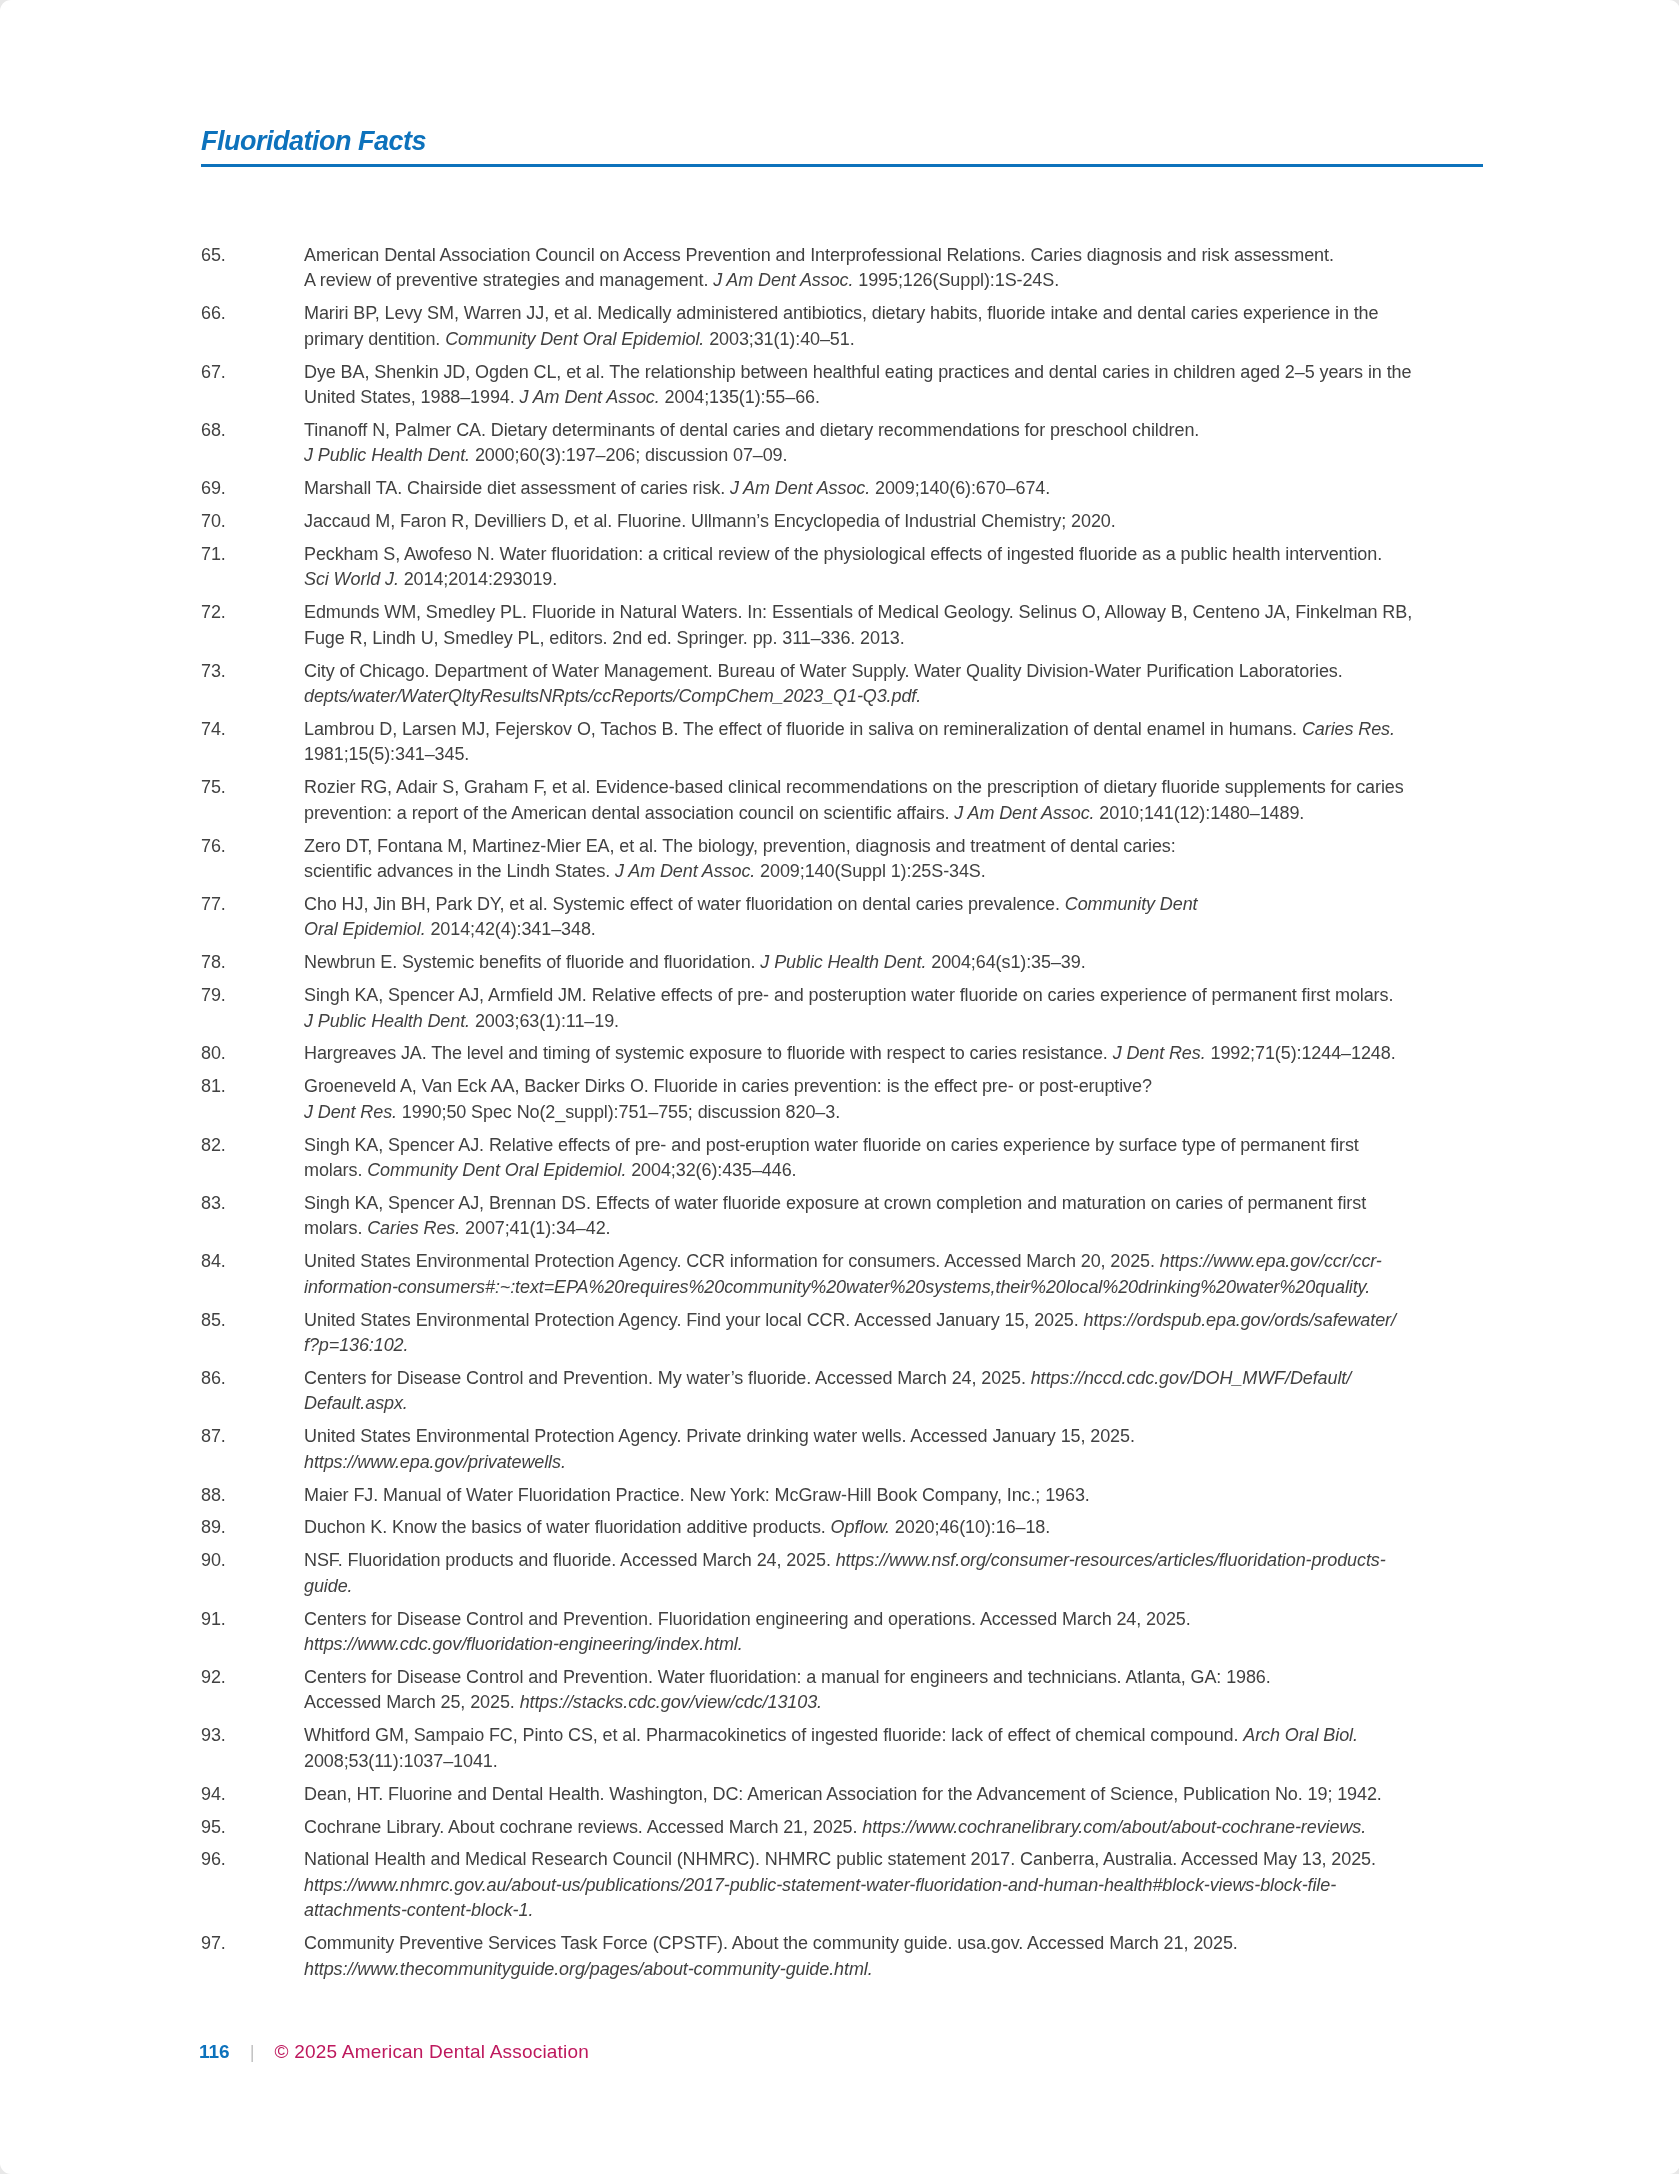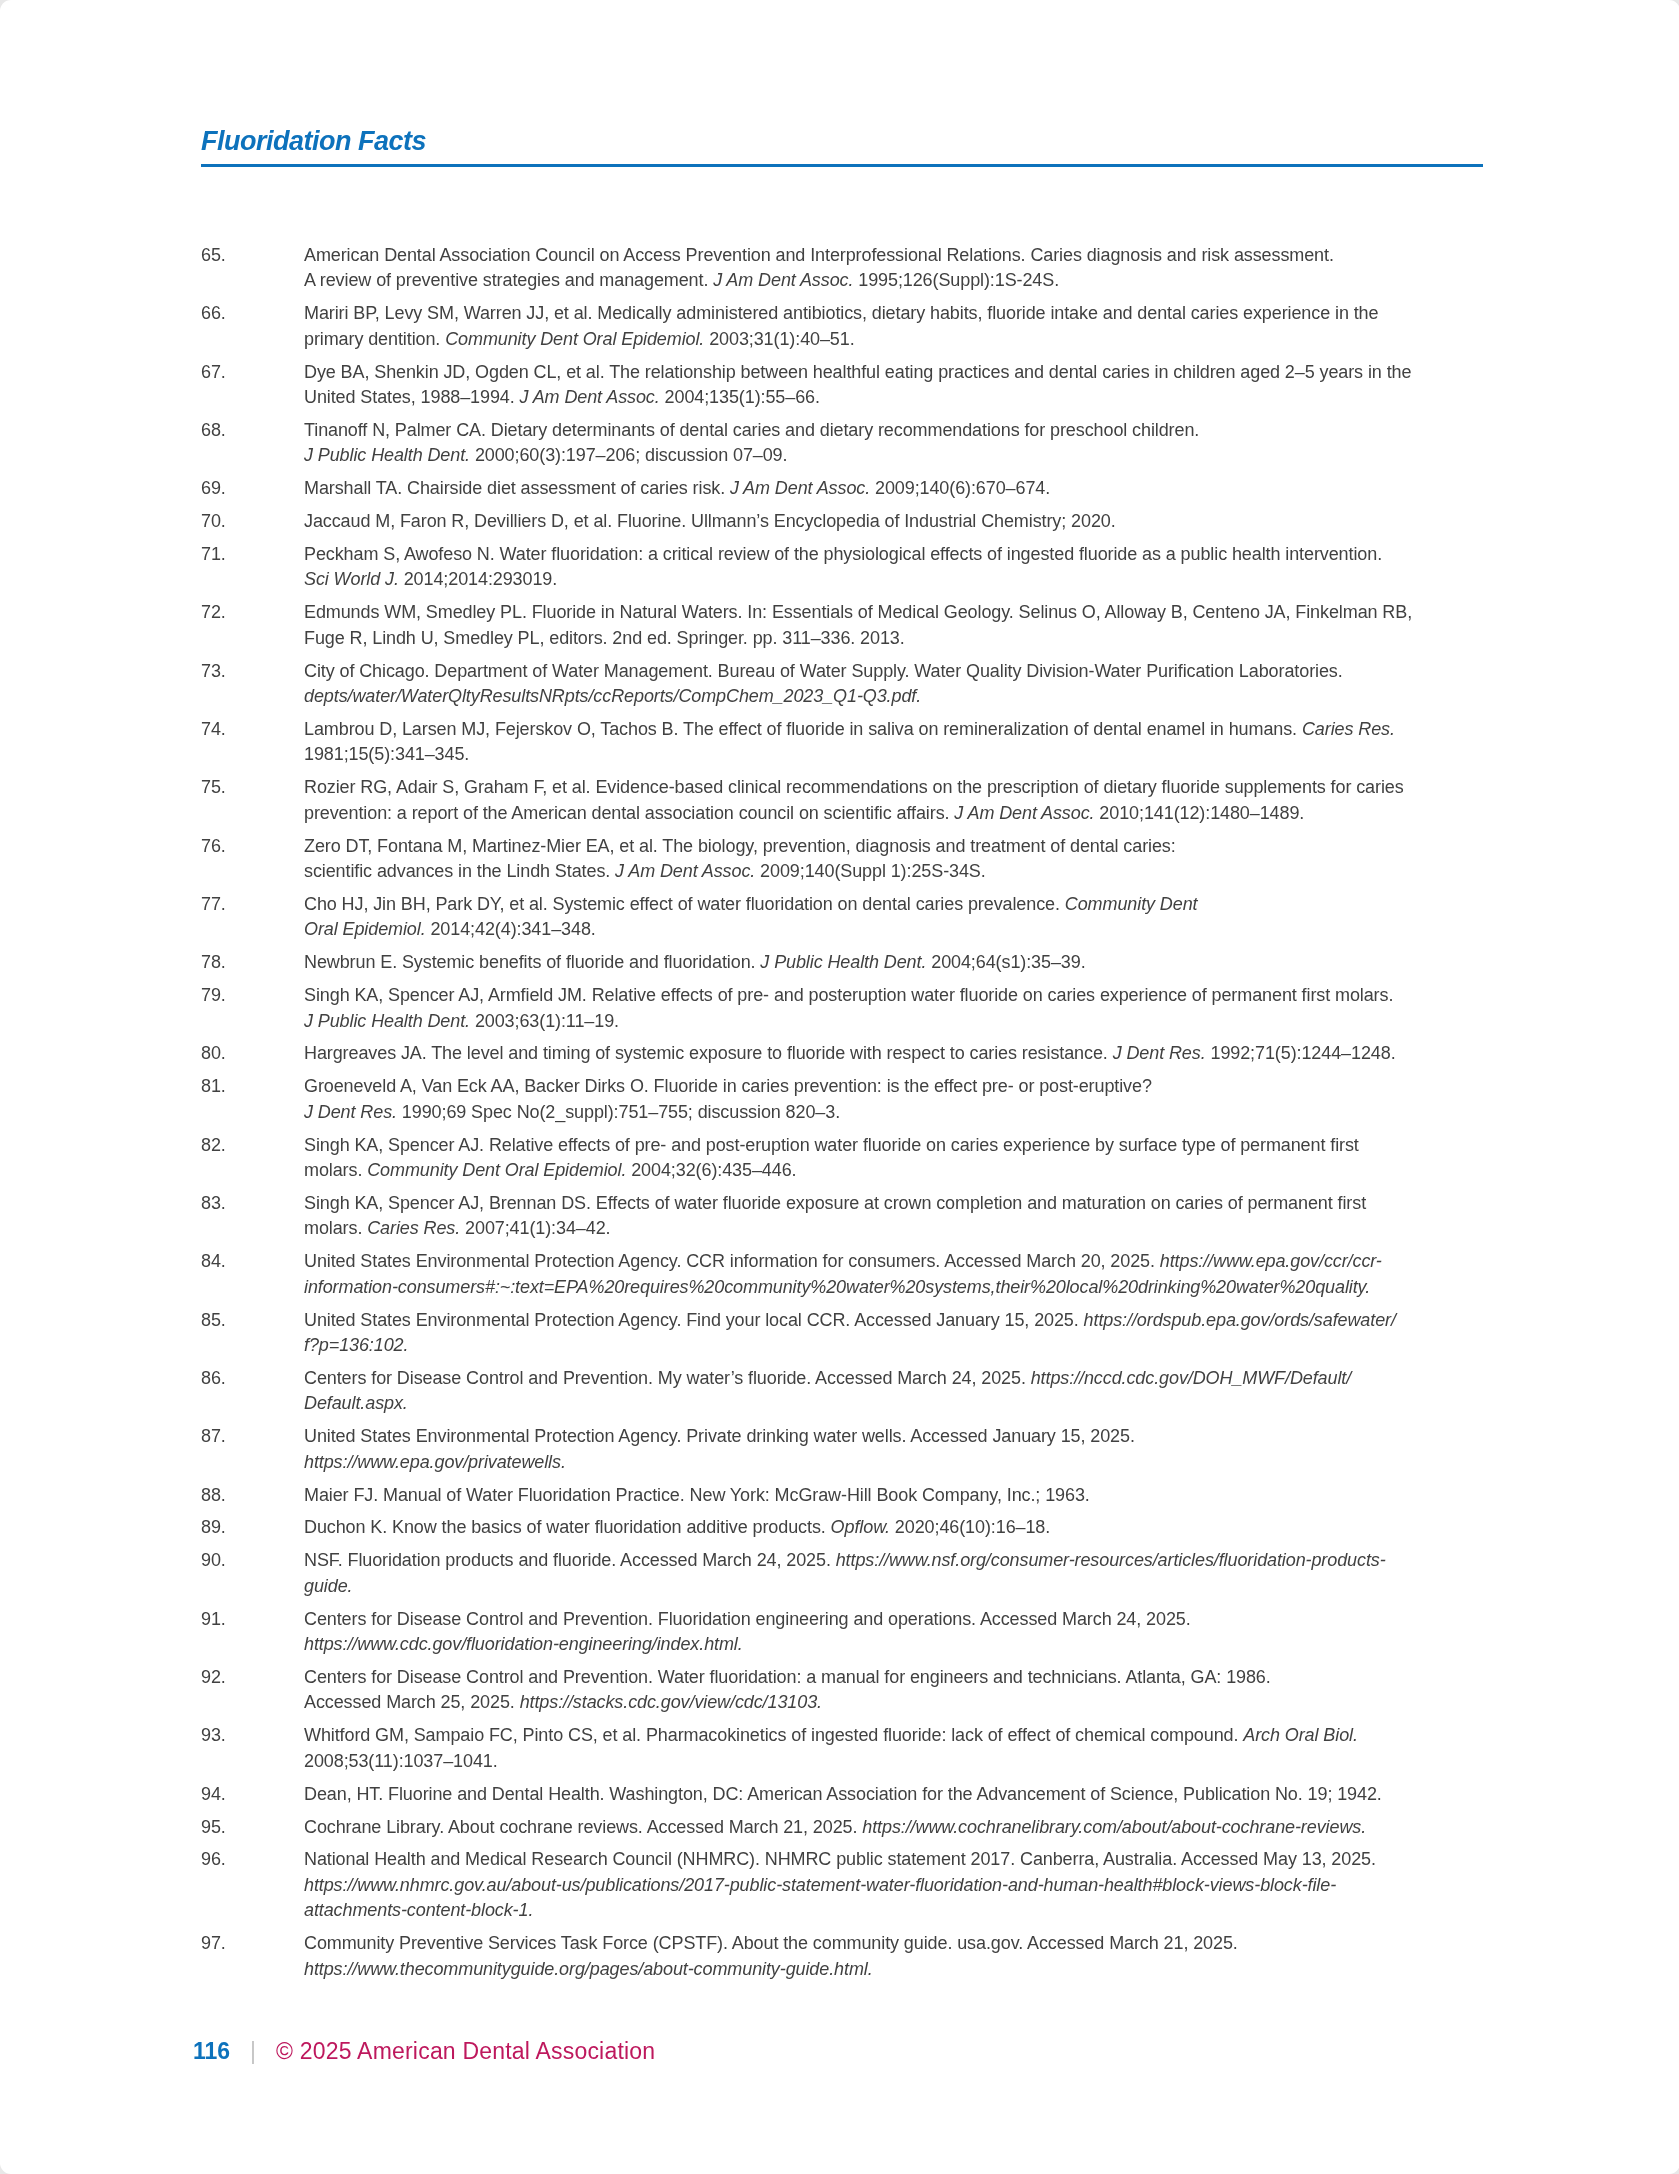--- a/index.html
+++ b/index.html
@@ -45,24 +45,24 @@
     letter-spacing: -0.1px;
   }
   .ref { display: flex; margin-bottom: 7.5px; gap: 32px; }
   .ref-num { flex: 0 0 71px; width: 71px; }
   .ref-text { flex: 1 1 auto; min-width: 0; }
   .ref-line { white-space: nowrap; }
   .ref-line em { font-style: italic; }
   .doc-footer {
     position: absolute;
     top: 2039px;
-    left: 193px;
+    left: 199px;
     display: flex;
     align-items: baseline;
-    font-size: 23px;
+    font-size: 19px;
     line-height: 25.4px;
     white-space: nowrap;
   }
   .page-num { color: #0d72bc; font-weight: bold; }
   .footer-divider { color: #c4c4c4; margin: 0 20px; font-weight: normal; }
   .copyright { color: #be185d; letter-spacing: 0.2px; text-align: center; }
 </style>
 </head>
 <body>
 
@@ -179,21 +179,21 @@
       <div class="ref">
         <span class="ref-num">80.</span>
         <div class="ref-text">
           <div class="ref-line"><span>Hargreaves JA. The level and timing of systemic exposure to fluoride with respect to caries resistance. </span><em>J Dent Res.</em><span> 1992;71(5):1244–1248.</span></div>
         </div>
       </div>
       <div class="ref">
         <span class="ref-num">81.</span>
         <div class="ref-text">
           <div class="ref-line"><span>Groeneveld A, Van Eck AA, Backer Dirks O. Fluoride in caries prevention: is the effect pre- or post-eruptive?</span></div>
-          <div class="ref-line"><em>J Dent Res.</em><span> 1990;69 Spec No(2_suppl):751–755; discussion 820–3.</span></div>
+          <div class="ref-line"><em>J Dent Res.</em><span> 1990;50 Spec No(2_suppl):751–755; discussion 820–3.</span></div>
         </div>
       </div>
       <div class="ref">
         <span class="ref-num">82.</span>
         <div class="ref-text">
           <div class="ref-line"><span>Singh KA, Spencer AJ. Relative effects of pre- and post-eruption water fluoride on caries experience by surface type of permanent first</span></div>
           <div class="ref-line"><span>molars. </span><em>Community Dent Oral Epidemiol.</em><span> 2004;32(6):435–446.</span></div>
         </div>
       </div>
       <div class="ref">

